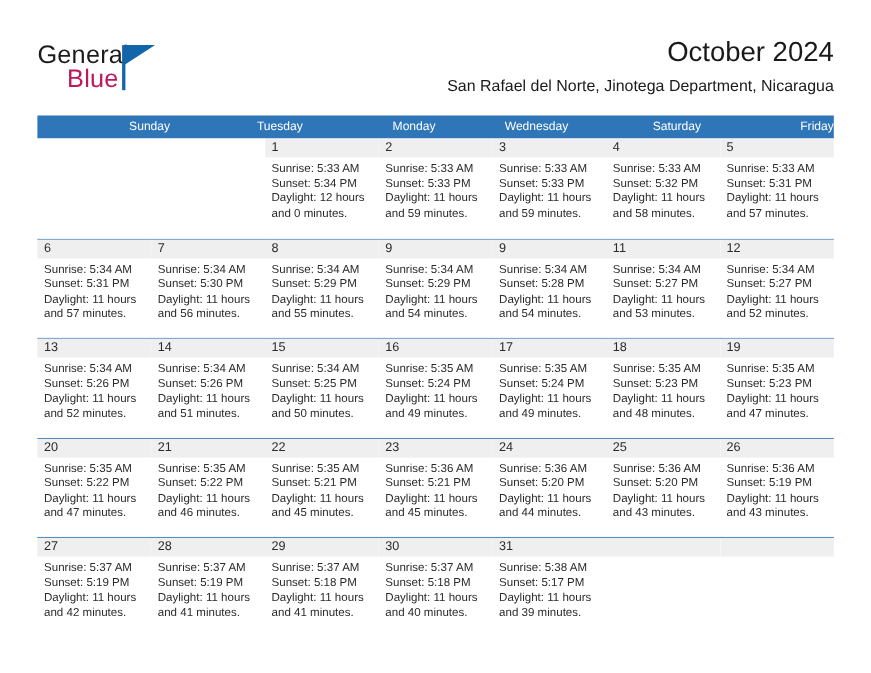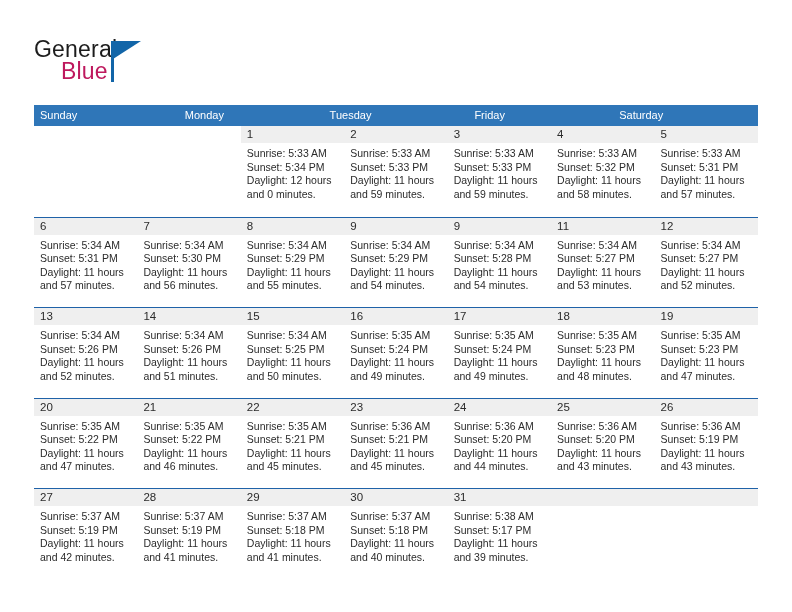--- a/index.html
+++ b/index.html
@@ -101,20 +101,21 @@
     left: 34px;
     top: 105px;
     width: 724px;
   }
 
   .dow-row {
     display: flex;
     width: 724px;
     height: 21px;
     background: #2f76b8;
+    text-align: right;
   }
   .dow {
     flex: 1 1 0;
     font-size: 11px;
     color: #ffffff;
     line-height: 21px;
     padding-left: 6px;
     box-sizing: border-box;
     white-space: nowrap;
   }
@@ -172,30 +173,35 @@
 
   <div class="header">
 
     <div class="logo">
       <span class="logo-general">General</span>
       <span class="logo-bar"></span>
       <span class="logo-tri"></span>
       <span class="logo-blue">Blue</span>
     </div>
 
+    <div class="title-block">
+      <div class="cal-title">October 2024</div>
+      <div class="cal-subtitle">San Rafael del Norte, Jinotega Department, Nicaragua</div>
+    </div>
 
   </div>
 
   <div class="calendar">
     <div class="dow-row" id="dow-row">
         <div class="dow">Sunday</div>
+        <div class="dow">Tuesday</div>
         <div class="dow">Monday</div>
-        <div class="dow">Tuesday</div>
+        <div class="dow">Wednesday</div>
+        <div class="dow">Saturday</div>
         <div class="dow">Friday</div>
-        <div class="dow">Saturday</div>
       </div>
     <div id="weeks-container">
         <div class="week first">
           <div class="cell empty blank">
             <div class="daynum"></div>
           </div>
           <div class="cell empty blank">
             <div class="daynum"></div>
           </div>
           <div class="cell">

